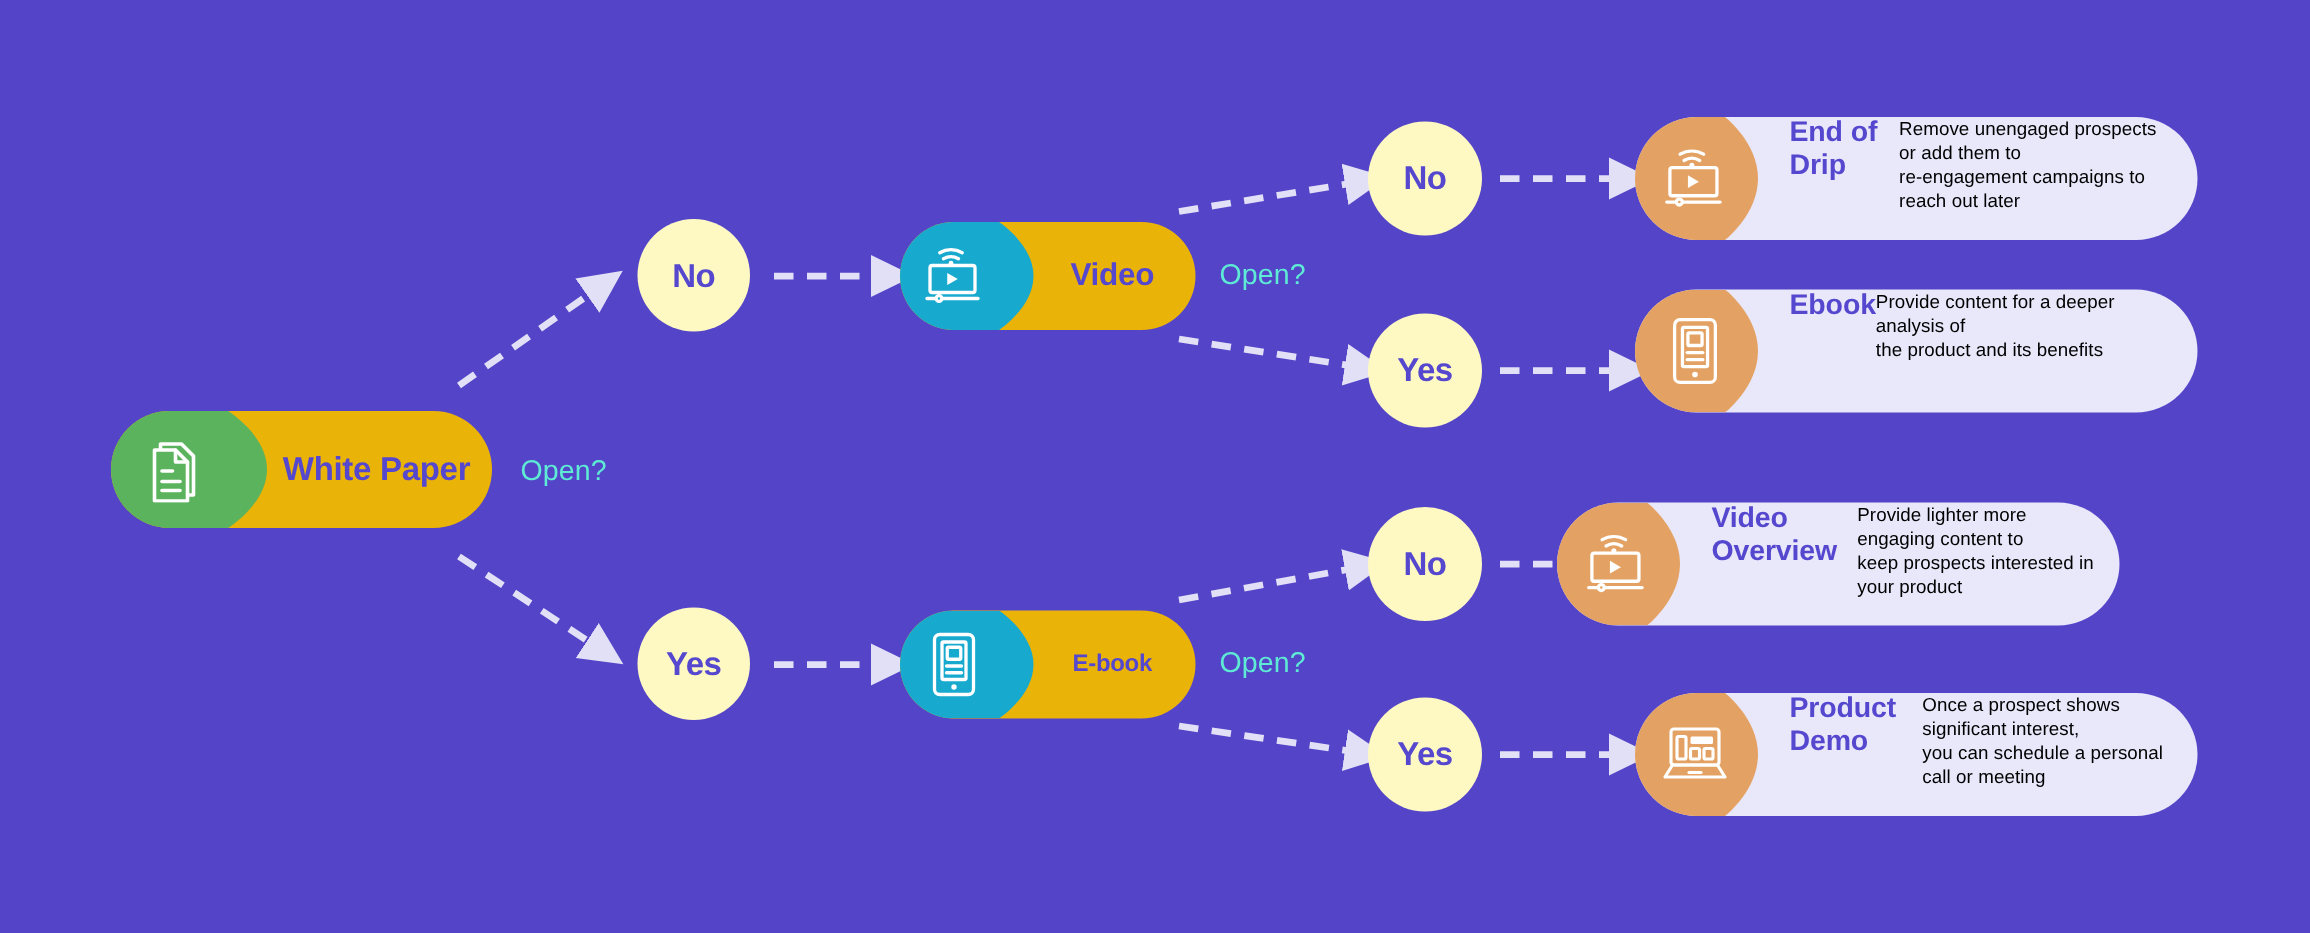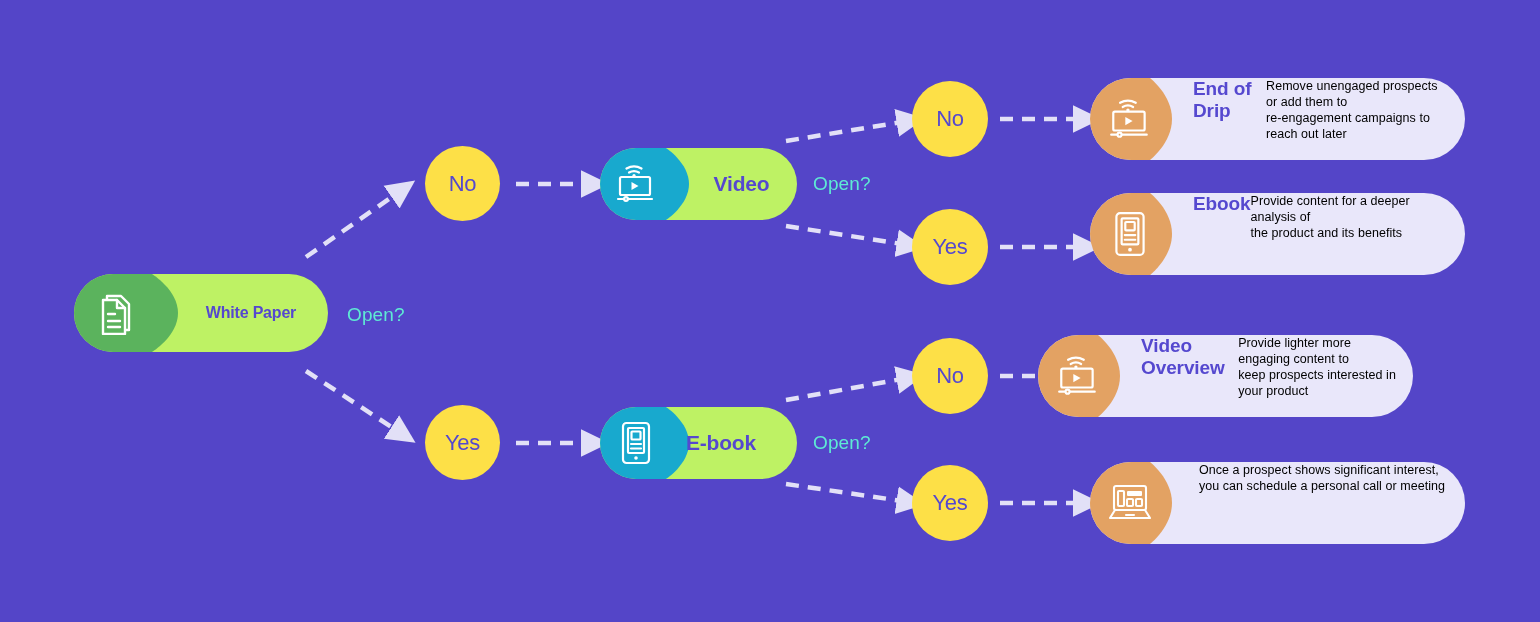--- a/index.html
+++ b/index.html
@@ -25,21 +25,21 @@
     position: absolute;
     left: 0; top: 0;
     width: 1540px; height: 622px;
     pointer-events: none;
   }
 
   
   .pill {
     position: absolute;
     border-radius: 999px;
-    background: #bef264;
+    background: #eab308;
     overflow: hidden;
     display: flex;
     align-items: center;
   }
   .pill .leafwrap {
     position: absolute;
     left: 0; top: 0;
     height: 100%;
     overflow: hidden;
   }
@@ -62,26 +62,26 @@
     color: #5548cf;
     font-weight: bold;
     letter-spacing: -0.2px;
     white-space: nowrap;
   }
 
   
   .circle {
     position: absolute;
     border-radius: 50%;
-    background: #fde047;
+    background: #fef9c3;
     display: flex;
     align-items: center;
     justify-content: center;
     color: #5548cf;
-    font-weight: normal;
+    font-weight: bold;
     letter-spacing: -0.3px;
   }
 
   
   .qlabel {
     position: absolute;
     color: #5eead4;
     font-size: 19px;
     font-weight: normal;
     white-space: nowrap;
@@ -185,21 +185,21 @@
     <div class="pill-icon" style="width:84px;">
       <svg width="40" height="44" viewBox="0 0 40 44" fill="none" stroke="#ffffff" stroke-width="2.4" stroke-linecap="round" stroke-linejoin="round">
         <path d="M11 5 h14 l8 8 v26 h-22 z"></path>
         <path d="M7 9 h14 l8 8 v26 h-22 z" fill="#5bb35d"></path>
         <path d="M21 9 v8 h8"></path>
         <path d="M12 23 h7"></path>
         <path d="M12 30 h12"></path>
         <path d="M12 36 h12"></path>
       </svg>
     </div>
-    <div class="pill-label" style="left:100px; width:154px; text-align:center; font-size:16px; top:50%; transform:translateY(-50%);">White Paper</div>
+    <div class="pill-label" style="left:100px; width:154px; text-align:center; font-size:22px; top:50%; transform:translateY(-50%);">White Paper</div>
   </div>
 
   <div class="qlabel" style="left:347px; top:304px;">Open?</div>
 
   <div class="circle" style="left:425px; top:146px; width:75px; height:75px; font-size:22px;">
     <span>No</span>
   </div>
   <div class="circle" style="left:425px; top:405px; width:75px; height:75px; font-size:22px;">
     <span>Yes</span>
   </div>
@@ -235,21 +235,21 @@
     <div class="pill-icon" style="width:72px;">
       <svg width="34" height="44" viewBox="0 0 34 44" fill="none" stroke="#ffffff" stroke-width="2.2" stroke-linecap="round" stroke-linejoin="round">
         <rect x="4" y="2" width="26" height="40" rx="3.5"></rect>
         <rect x="9" y="7" width="16" height="25" rx="1"></rect>
         <rect x="12.5" y="10.5" width="9" height="8" rx="0.8"></rect>
         <path d="M12 23 h10"></path>
         <path d="M12 27.5 h10"></path>
         <circle cx="17" cy="37" r="1.8" fill="#ffffff" stroke="none"></circle>
       </svg>
     </div>
-    <div class="pill-label" style="left:86px; width:111px; text-align:left; font-size:21px; top:50%; transform:translateY(-50%);">E-book</div>
+    <div class="pill-label" style="left:86px; width:111px; text-align:center; font-size:16px; top:50%; transform:translateY(-50%);">E-book</div>
   </div>
 
   <div class="qlabel" style="left:813px; top:432px;">Open?</div>
 
   <div class="circle" style="left:912px; top:81px; width:76px; height:76px; font-size:22px;">
     <span>No</span>
   </div>
   <div class="circle" style="left:912px; top:209px; width:76px; height:76px; font-size:22px;">
     <span>Yes</span>
   </div>
@@ -342,18 +342,19 @@
         <rect x="9" y="4" width="32" height="24" rx="2"></rect>
         <rect x="13" y="9" width="6" height="15" rx="1"></rect>
         <rect x="22" y="9" width="15" height="5" rx="1" fill="#ffffff" stroke="none"></rect>
         <rect x="22" y="17" width="6" height="7" rx="1"></rect>
         <rect x="31" y="17" width="6" height="7" rx="1"></rect>
         <path d="M5 36 l5 -8 h30 l5 8 z"></path>
         <path d="M21 33 h8"></path>
       </svg>
     </div>
     <div class="card-body">
+      <div class="card-title">Product Demo</div>
       <div class="card-desc">Once a prospect shows significant interest,
 you can schedule a personal call or meeting</div>
     </div>
   </div>
 
 </div>
 
 </body></html>

